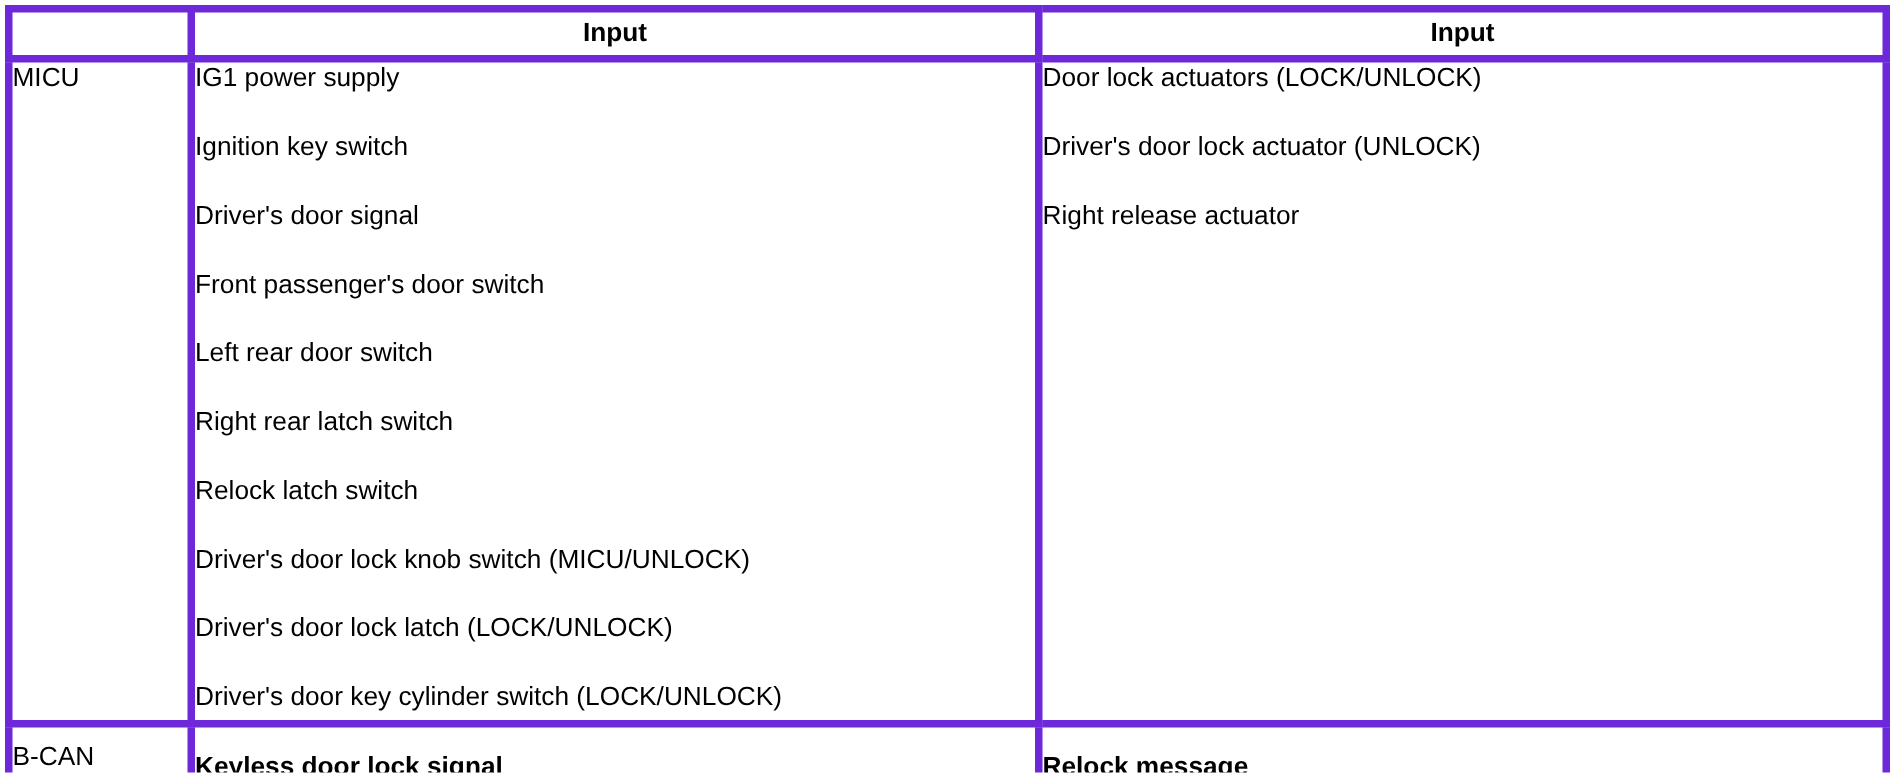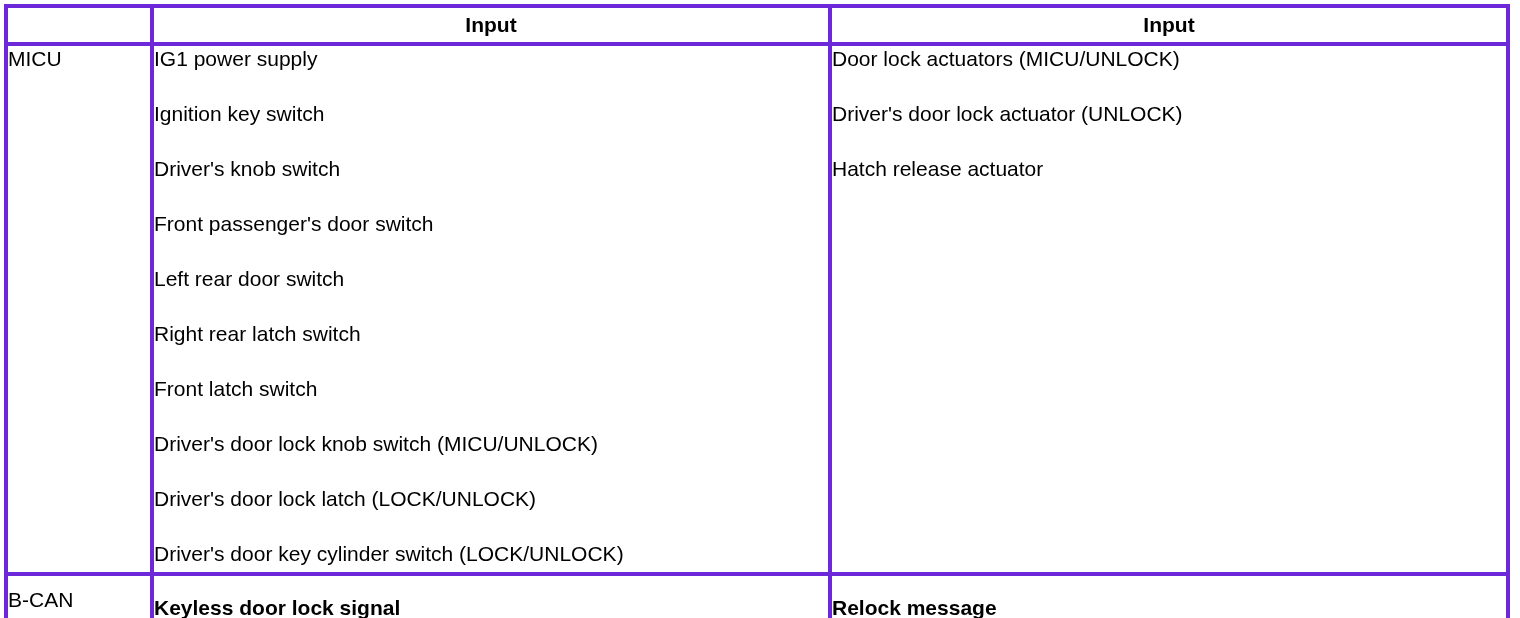--- a/index.html
+++ b/index.html
@@ -15,21 +15,21 @@
     position: absolute;
     left: 4px;
     top: 4px;
     width: 1502px;
     border-collapse: collapse;
     table-layout: fixed;
     border: 4px solid #000000;
   }
   table.io-table th,
   table.io-table td {
-    border: 4px solid #6d28d9;
+    border: 6px solid #6d28d9;
     font-size: 21px;
     padding: 0;
     overflow: hidden;
   }
   thead th {
     height: 34px;
     border-bottom: 3px solid #000000;
     font-weight: bold;
     text-align: center;
     vertical-align: middle;
@@ -63,33 +63,33 @@
       <th>Input</th>
       <th>Input</th>
     </tr>
   </thead>
   <tbody>
     <tr class="row-micu">
       <td class="src-cell">MICU</td>
       <td class="list-cell">
         <div class="item">IG1 power supply</div>
         <div class="item">Ignition key switch</div>
-        <div class="item">Driver's knob switch</div>
+        <div class="item">Driver's door signal</div>
         <div class="item">Front passenger's door switch</div>
         <div class="item">Left rear door switch</div>
         <div class="item">Right rear latch switch</div>
-        <div class="item">Front latch switch</div>
+        <div class="item">Relock latch switch</div>
         <div class="item">Driver's door lock knob switch (MICU/UNLOCK)</div>
         <div class="item">Driver's door lock latch (LOCK/UNLOCK)</div>
         <div class="item">Driver's door key cylinder switch (LOCK/UNLOCK)</div>
       </td>
       <td class="list-cell">
-        <div class="item">Door lock actuators (MICU/UNLOCK)</div>
+        <div class="item">Door lock actuators (LOCK/UNLOCK)</div>
         <div class="item">Driver's door lock actuator (UNLOCK)</div>
-        <div class="item">Hatch release actuator</div>
+        <div class="item">Right release actuator</div>
       </td>
     </tr>
     <tr class="row-bcan">
       <td class="src-cell">B-CAN</td>
       <td class="list-cell">
         <div class="item">Keyless door lock signal</div>
       </td>
       <td class="list-cell">
         <div class="item">Relock message</div>
       </td>

